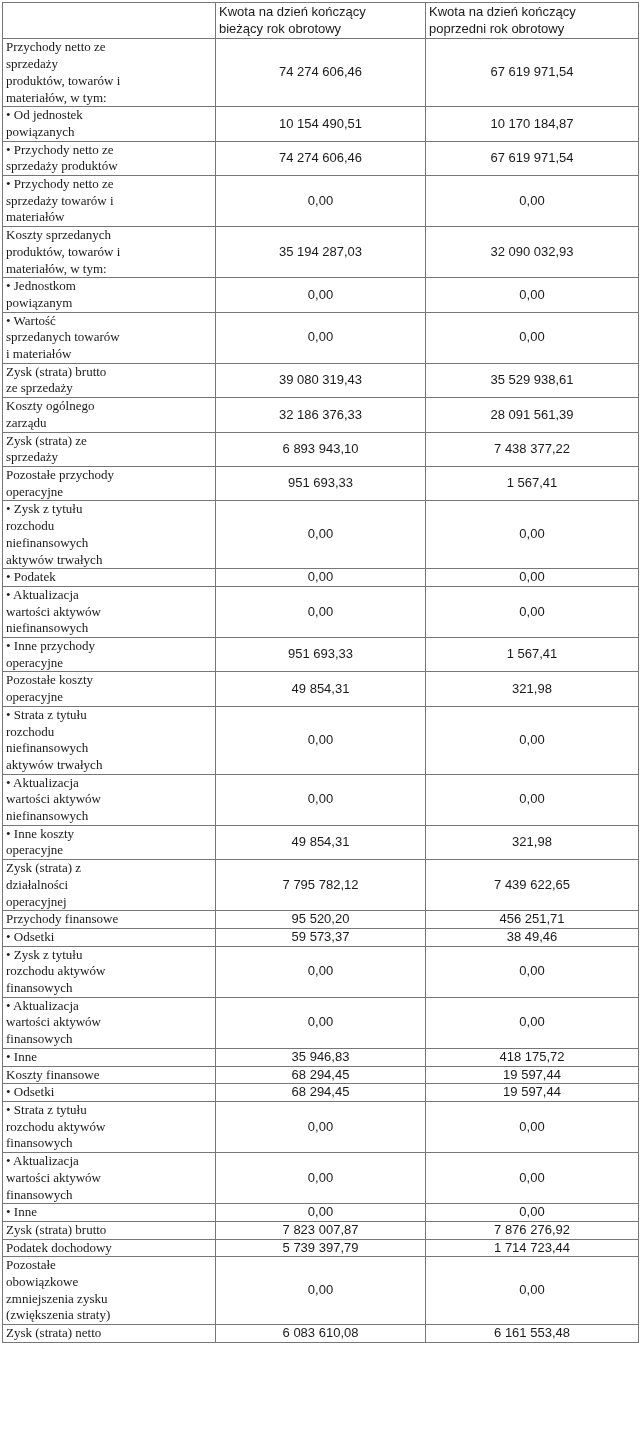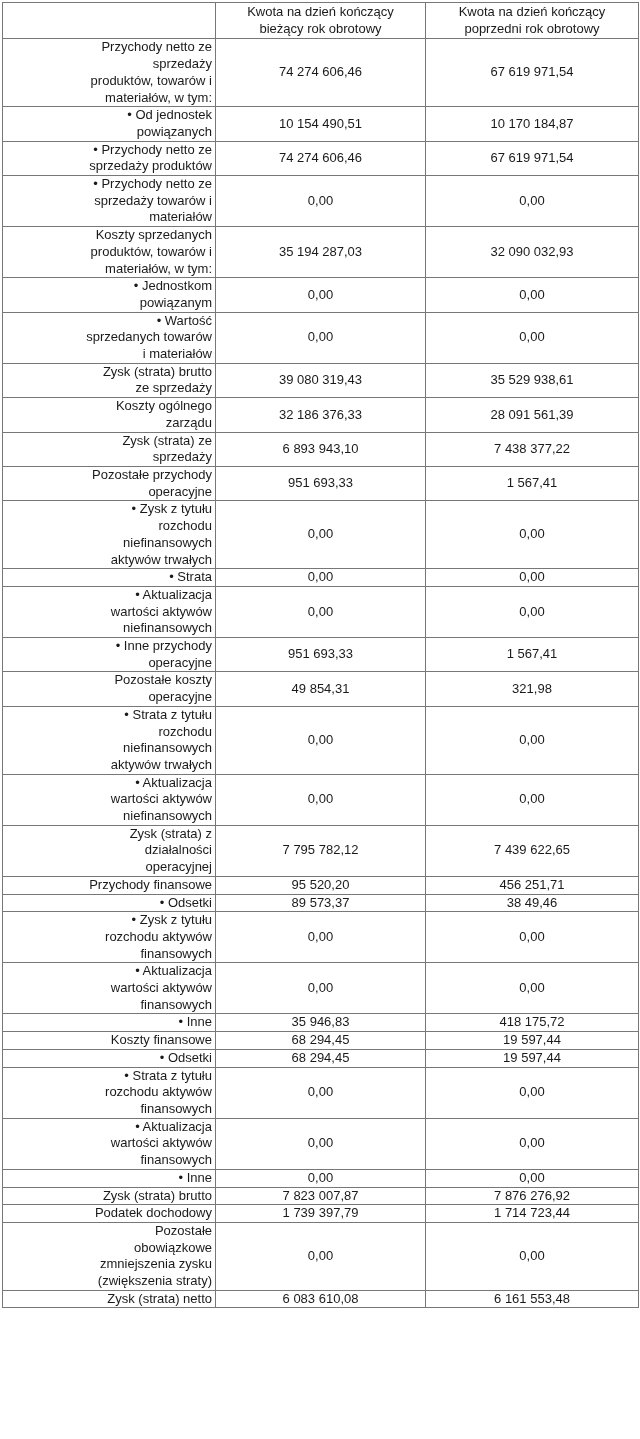--- a/index.html
+++ b/index.html
@@ -33,28 +33,29 @@
   table.report col.c-prev{width:213px;}
   table.report th,
   table.report td{
     border:1px solid var(--border-color);
     padding:0 3px;
     vertical-align:middle;
     overflow:hidden;
   }
   table.report th{
     font-weight:normal;
-    text-align:center;
+    text-align:left;
     white-space:pre-line;
     padding:1px 3px;
   }
   td.cell-label{
-    text-align:right;
+    text-align:left;
     padding-left:6px;
     white-space:pre-line;
+    font-family:Liberation Serif, serif;
   }
   td.cell-value{
     text-align:center;
   }
 </style>
 </head>
 <body>
 
 <div class="report-wrap">
   <table class="report">
@@ -160,21 +161,21 @@
   <tr>
     <td class="cell-label">• Zysk z tytułu
 rozchodu
 niefinansowych
 aktywów trwałych</td>
     <td class="cell-value">0,00</td>
     <td class="cell-value">0,00</td>
   </tr>
 
   <tr>
-    <td class="cell-label">• Strata</td>
+    <td class="cell-label">• Podatek</td>
     <td class="cell-value">0,00</td>
     <td class="cell-value">0,00</td>
   </tr>
 
   <tr>
     <td class="cell-label">• Aktualizacja
 wartości aktywów
 niefinansowych</td>
     <td class="cell-value">0,00</td>
     <td class="cell-value">0,00</td>
@@ -204,39 +205,45 @@
   </tr>
 
   <tr>
     <td class="cell-label">• Aktualizacja
 wartości aktywów
 niefinansowych</td>
     <td class="cell-value">0,00</td>
     <td class="cell-value">0,00</td>
   </tr>
 
+  <tr>
+    <td class="cell-label">• Inne koszty
+operacyjne</td>
+    <td class="cell-value">49 854,31</td>
+    <td class="cell-value">321,98</td>
+  </tr>
 
   <tr>
     <td class="cell-label">Zysk (strata) z
 działalności
 operacyjnej</td>
     <td class="cell-value">7 795 782,12</td>
     <td class="cell-value">7 439 622,65</td>
   </tr>
 
   <tr>
     <td class="cell-label">Przychody finansowe</td>
     <td class="cell-value">95 520,20</td>
     <td class="cell-value">456 251,71</td>
   </tr>
 
 
   <tr>
     <td class="cell-label">• Odsetki</td>
-    <td class="cell-value">89 573,37</td>
+    <td class="cell-value">59 573,37</td>
     <td class="cell-value">38 49,46</td>
   </tr>
 
   <tr>
     <td class="cell-label">• Zysk z tytułu
 rozchodu aktywów
 finansowych</td>
     <td class="cell-value">0,00</td>
     <td class="cell-value">0,00</td>
   </tr>
@@ -290,21 +297,21 @@
   </tr>
 
   <tr>
     <td class="cell-label">Zysk (strata) brutto</td>
     <td class="cell-value">7 823 007,87</td>
     <td class="cell-value">7 876 276,92</td>
   </tr>
 
   <tr>
     <td class="cell-label">Podatek dochodowy</td>
-    <td class="cell-value">1 739 397,79</td>
+    <td class="cell-value">5 739 397,79</td>
     <td class="cell-value">1 714 723,44</td>
   </tr>
 
   <tr>
     <td class="cell-label">Pozostałe
 obowiązkowe
 zmniejszenia zysku
 (zwiększenia straty)</td>
     <td class="cell-value">0,00</td>
     <td class="cell-value">0,00</td>

